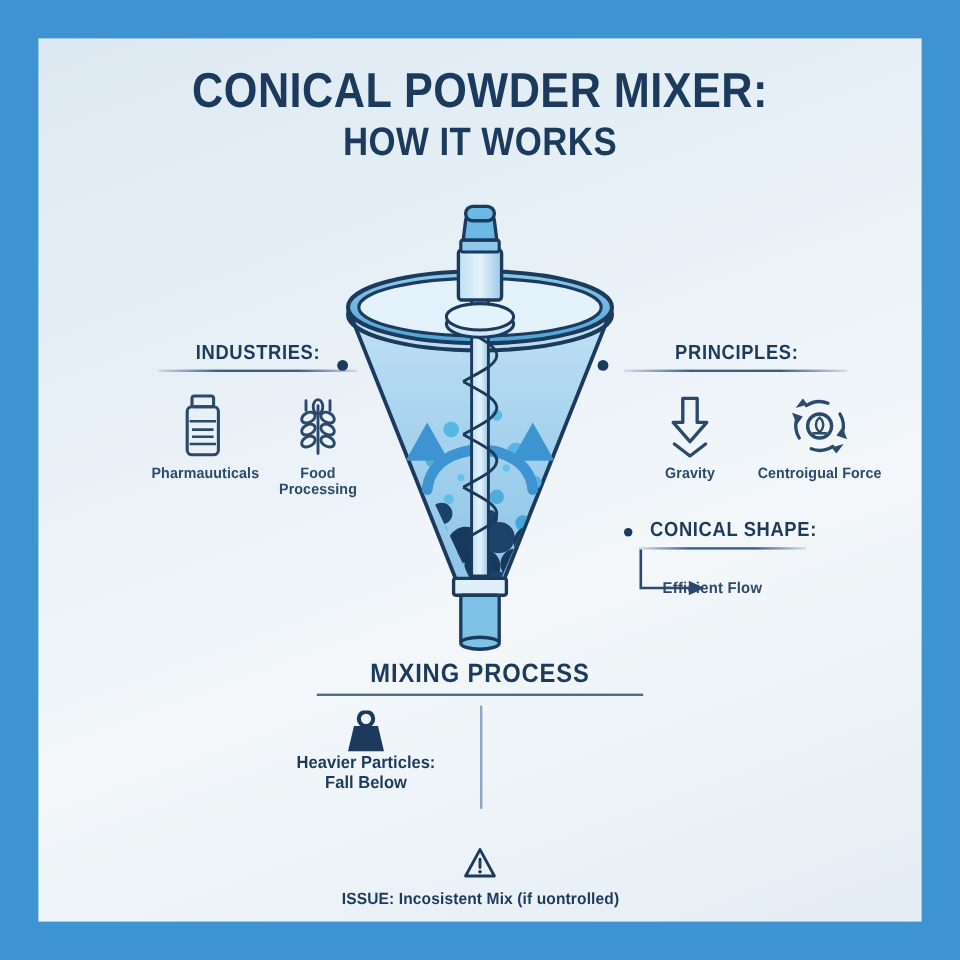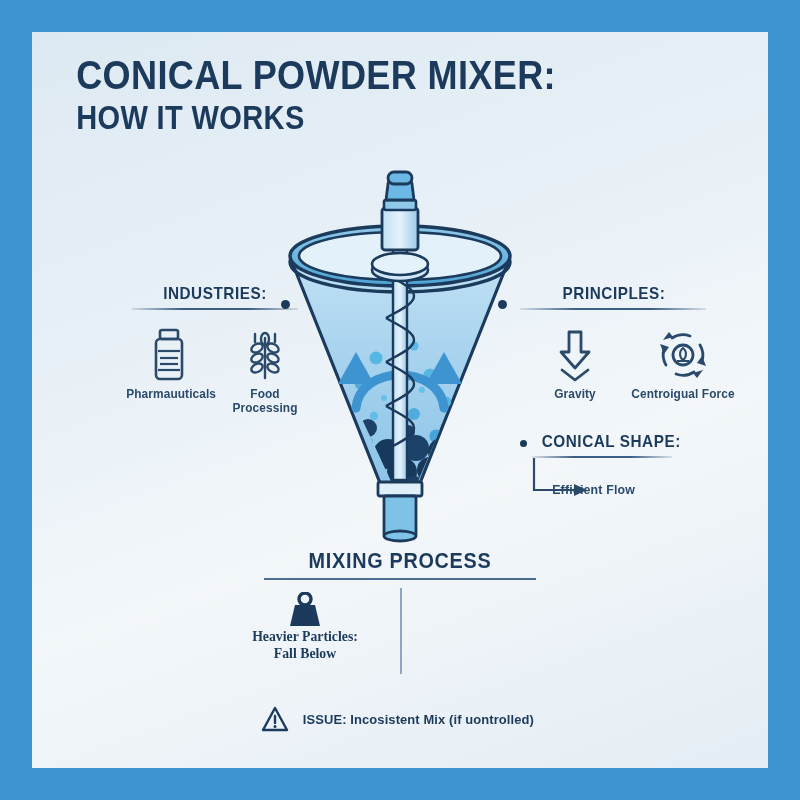--- a/index.html
+++ b/index.html
@@ -31,21 +31,21 @@
     background: linear-gradient(160deg, #dde9f2 0%, #e9f1f7 38%, #f3f7fa 62%, #e4edf4 100%);
     overflow: hidden;
   }
 
   
   #title-block {
     position: absolute;
     left: 0;
     top: 22px;
     width: 736px;
-    text-align: left;
+    text-align: center;
   }
   .title-line {
     color: #1b3a5c;
     font-weight: bold;
     letter-spacing: 0.4px;
     line-height: 1.06;
     text-transform: uppercase;
     font-family: "Liberation Sans", sans-serif;
     transform: scaleX(0.88);
   }
@@ -124,21 +124,20 @@
   }
   #mix-divider {
     position: absolute;
     width: 2px;
     background: #8ea7c0;
   }
   .mix-cell {
     position: absolute;
     text-align: center;
     width: 190px;
-    font-family: Liberation Serif, serif;
   }
   .mix-cell .mtitle {
     color: #1b3a5c;
     font-size: 14.5px;
     font-weight: bold;
     line-height: 1.2;
     transform: scaleX(0.95);
   }
   .mix-cell .msub {
     color: #1b3a5c;
@@ -150,20 +149,21 @@
 
   
   #issue-row {
     position: absolute;
     left: 0;
     width: 736px;
     display: flex;
     align-items: center;
     justify-content: center;
     gap: 9px;
+    flex-direction: column;
   }
   #issue-text {
     color: #1b3a5c;
     font-size: 13.5px;
     font-weight: bold;
     letter-spacing: 0.1px;
     transform: scaleX(0.96);
     white-space: nowrap;
   }
 

